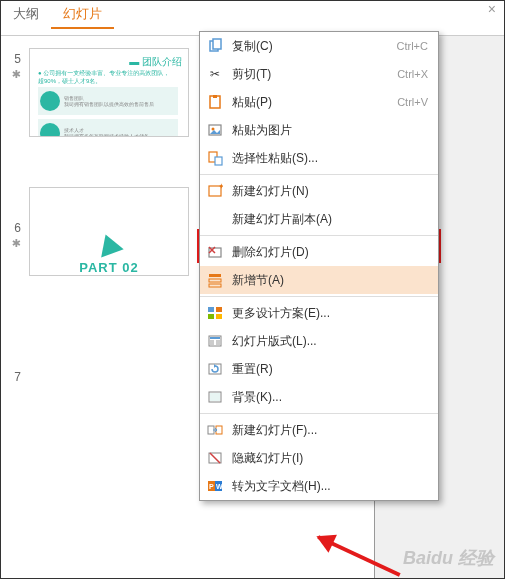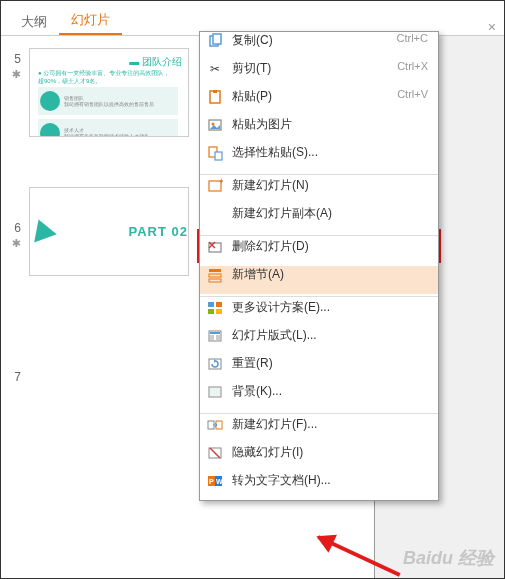--- a/index.html
+++ b/index.html
@@ -1,45 +1,45 @@
 <!DOCTYPE html>
 <html><head>
 <meta charset="utf-8">
 <style>
 *{margin:0;padding:0;box-sizing:border-box;font-family:"Microsoft YaHei",sans-serif}
 body{width:505px;height:579px;background:#fff;position:relative;overflow:hidden;border:1px solid #333}
-.tabs{display:flex;align-items:flex-end;height:35px;border-bottom:1px solid #ccc;padding-left:8px}
+.tabs{display:flex;align-items:flex-start;height:35px;border-bottom:1px solid #ccc;}
 .tab{padding:4px 12px;font-size:13px;color:#666;cursor:pointer}
 .tab.active{color:#e67817;border-bottom:2px solid #e67817}
 .close-x{margin-left:auto;margin-right:8px;color:#999;font-size:14px;cursor:pointer}
 .panel{display:flex;height:calc(100% - 28px)}
 .numcol{width:24px;padding-top:16px}
 .num{font-size:12px;color:#666;text-align:right;padding-right:4px}
 .star{font-size:11px;color:#999;text-align:right;padding-right:4px;margin-top:2px}
 .num.n5{margin-top:0}.num.n6{margin-top:140px}.num.n7{margin-top:120px}
 .thumbs{flex:1;padding:12px 8px 0 4px}
 .thumb{width:160px;height:89px;border:1px solid #ccc;background:#fff;margin-bottom:50px;position:relative;overflow:hidden}
 .thumb.sel{border:3px solid #e67817}
 .t5-head{position:absolute;top:6px;right:6px;font-size:10px;color:#2bb7a3}
 .t5-line{position:absolute;top:20px;left:8px;font-size:6px;color:#2bb7a3}
 .t5-box1,.t5-box2{position:absolute;left:8px;width:140px;height:28px;background:#e8f5f3;display:flex;align-items:center;gap:4px;padding:2px}
 .t5-box1{top:38px}.t5-box2{top:70px}
 .t5-ico{width:20px;height:20px;border-radius:50%;background:#2bb7a3}
 .t5-txt{font-size:5px;color:#888}
-.t6{display:flex;flex-direction:row;align-items:center;justify-content:space-between}
+.t6{display:flex;flex-direction:column;align-items:center;justify-content:flex-end}
 .plane{width:0;height:0;border-left:12px solid transparent;border-right:12px solid transparent;border-bottom:20px solid #2bb7a3;transform:rotate(-20deg);margin-bottom:6px}
 .part{color:#2bb7a3;font-size:13px;font-weight:bold;letter-spacing:1px}
 .t7-head{position:absolute;top:6px;right:6px;font-size:9px;color:#e67817}
 .t7-sub{position:absolute;top:24px;left:8px;font-size:6px;color:#aaa}
 .t7-line{position:absolute;left:8px;font-size:5px;color:#bbb}
 .what{position:absolute;bottom:10px;left:8px;font-size:14px;font-weight:900;color:#e8e8e8;letter-spacing:1px}
 .phone{position:absolute;right:6px;bottom:-4px;width:34px;height:60px;background:#fff;border:1px solid #ccc;border-radius:6px}
 .rightbar{width:130px;background:#f0f0f0;border-left:1px solid #999}
 .menu{position:absolute;top:30px;left:198px;width:240px;background:#fff;border:1px solid #999;box-shadow:3px 3px 6px rgba(0,0,0,0.3);z-index:10}
-.mi{display:flex;height:28px;padding:0 10px 0 6px;font-size:12px;color:#333}
+.mi{display:flex;align-items:center;height:28px;padding:0 10px 0 6px;font-size:12px;color:#333}
 .mi-ico{width:18px;height:18px;margin-right:8px;display:flex;align-items:center;justify-content:center;font-size:12px}
 .mi-label{flex:1}
 .mi-sc{color:#999;font-size:11px}
 .sep{height:1px;background:#ddd;margin:2px 0}
 .redbox{position:absolute;border:3px solid #e31b1b;pointer-events:none}
 .arrow{position:absolute;bottom:20px;right:100px;transform:rotate(25deg)}
 .arrow-line{width:90px;height:4px;background:#e31b1b}
 .arrow-head{position:absolute;left:-2px;top:-8px;width:0;height:0;border-top:10px solid transparent;border-bottom:10px solid transparent;border-right:18px solid #e31b1b}
 .watermark{position:absolute;bottom:8px;right:10px;color:rgba(180,180,180,0.7);font-size:18px;font-style:italic;font-weight:bold}
 .ico-svg{width:16px;height:16px}

